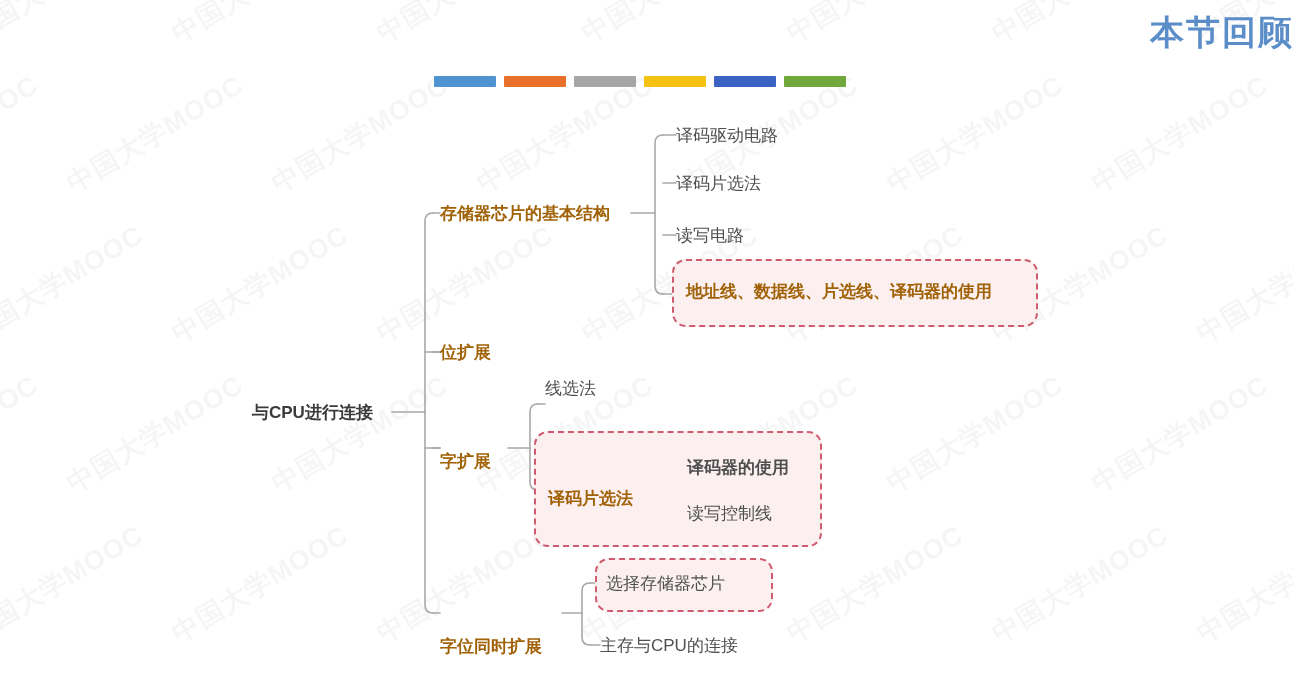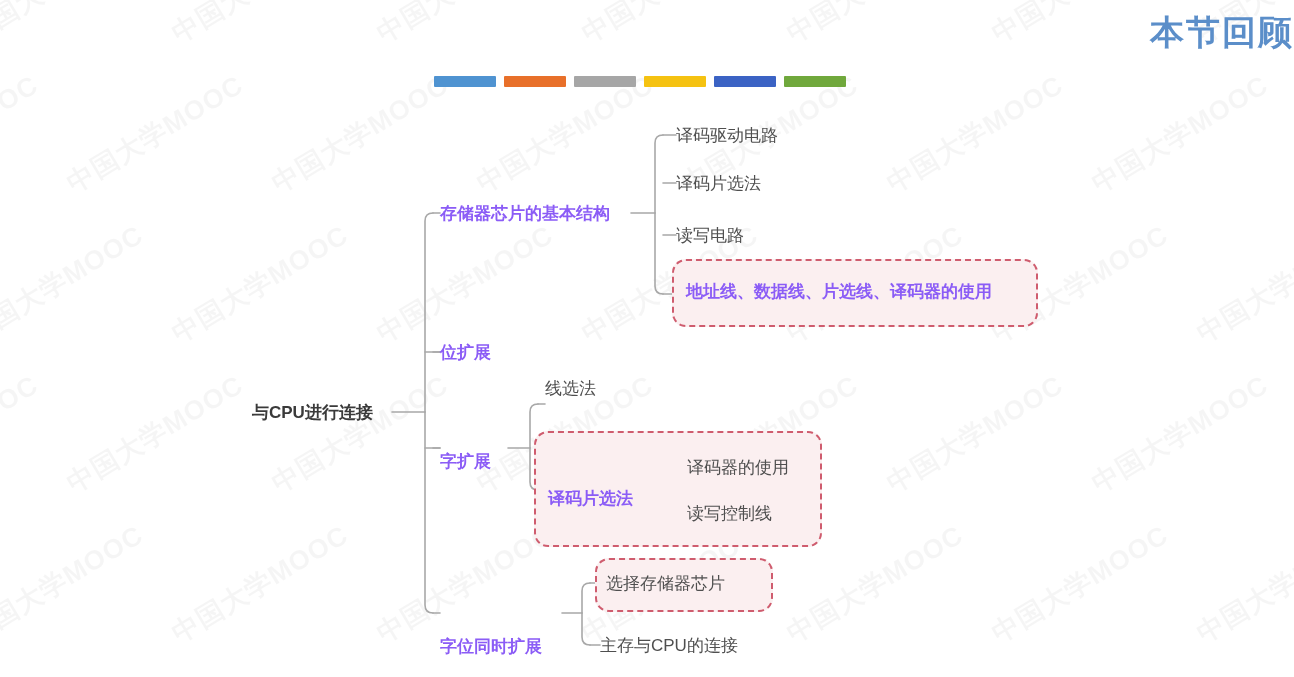--- a/index.html
+++ b/index.html
@@ -90,21 +90,21 @@
     position: absolute;
     white-space: nowrap;
     color: #4a4a4a;
     font-family: "Liberation Sans", "DejaVu Sans", sans-serif;
     font-size: 17px;
     line-height: 1;
     z-index: 2;
   }
   .node.bold {
     font-weight: 700;
-    color: #8b5cf6;
+    color: #a16207;
   }
   .node.regular {
     font-weight: 400;
     color: #4f4f4f;
   }
   .node.root {
     font-weight: 700;
     font-size: 17px;
     color: #3a3a3a;
   }
@@ -229,18 +229,18 @@
         <div class="node lvl1 bold" style="left: 440px; top: 440px; margin-top: 13px;">字扩展</div>
         <div class="node lvl1 bold" style="left: 440px; top: 638px;">字位同时扩展</div>
         <div class="node lvl2 regular" style="left: 676px; top: 127px;">译码驱动电路</div>
         <div class="node lvl2 regular" style="left: 676px; top: 175px;">译码片选法</div>
         <div class="node lvl2 regular" style="left: 676px; top: 227px;">读写电路</div>
         <div class="node lvl2 bold" style="left: 686px; top: 283px;">地址线、数据线、片选线、译码器的使用</div>
         <div class="node lvl2 regular" style="left: 545px; top: 380px;">线选法</div>
         <div class="node lvl2 bold" style="left: 548px; top: 482px; margin-top: 8px;">译码片选法</div>
         <div class="node lvl2 regular" style="left: 606px; top: 575px;">选择存储器芯片</div>
         <div class="node lvl2 regular" style="left: 600px; top: 637px;">主存与CPU的连接</div>
-        <div class="node lvl3 regular" style="left: 687px; top: 459px;">译码器的使用</div>
+        <div class="node lvl3 regular" style="left: 687px; top: 459px; font-weight: bold;">译码器的使用</div>
         <div class="node lvl3 regular" style="left: 687px; top: 505px;">读写控制线</div>
       </div>
   </div>
 
 </div>
 
 </body></html>

